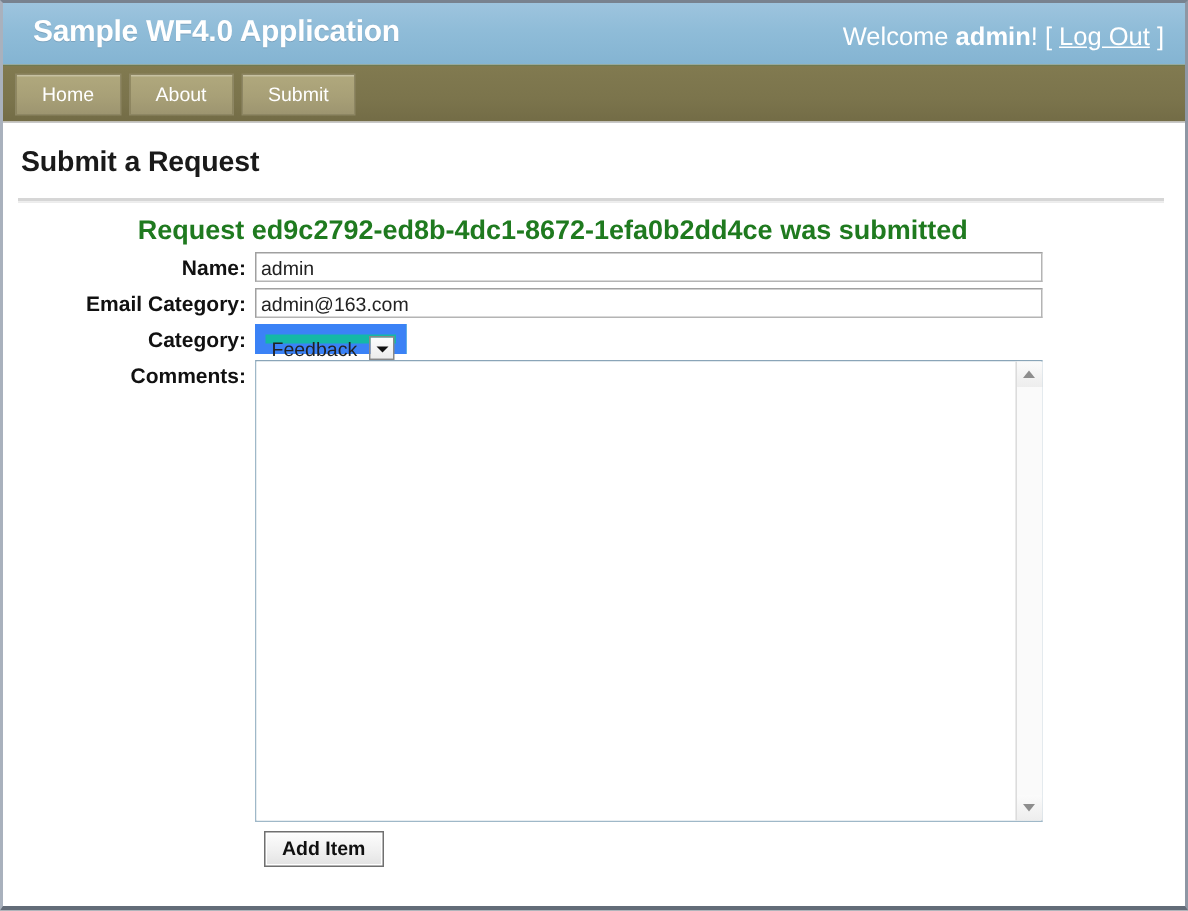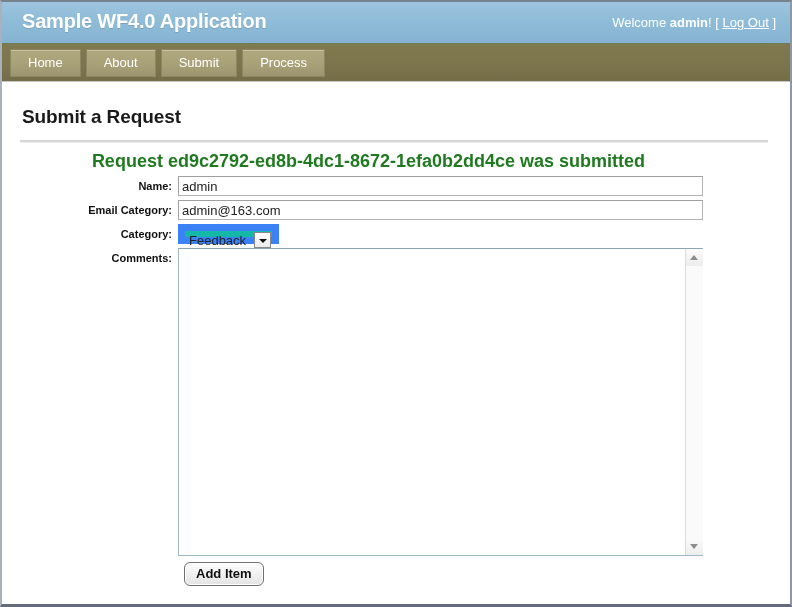--- a/index.html
+++ b/index.html
@@ -45,21 +45,21 @@
     font-size: 20px;
     font-weight: bold;
     color: #ffffff;
     letter-spacing: -0.2px;
     text-shadow: 0 1px 0 rgba(90,120,145,0.35);
   }
   #login-status {
     position: absolute;
     right: 14px;
     top: 13px;
-    font-size: 13px;
+    font-size: 17px;
     color: #ffffff;
     white-space: nowrap;
     margin-left: 44px;
   }
   #login-status b { font-weight: bold; }
   #logout-link {
     color: #ffffff;
     text-decoration: underline;
     cursor: pointer;
   }
@@ -91,21 +91,21 @@
     color: #ffffff;
     font-size: 13px;
     text-decoration: none;
     cursor: pointer;
     line-height: 15px;
   }
 
   
   #main-content {
     position: relative;
-    padding: 8px;
+    padding: 0;
   }
   #page-title {
     margin: 0;
     padding: 16px 0 0 12px;
     font-size: 19px;
     font-weight: bold;
     color: #1a1a1a;
     letter-spacing: -0.1px;
   }
   #title-rule {
@@ -131,21 +131,21 @@
   }
   .form-row {
     display: flex;
     align-items: flex-start;
     margin-bottom: 4px;
   }
   .field-label {
     width: 168px;
     text-align: right;
     padding-right: 6px;
-    font-size: 11px;
+    font-size: 14px;
     font-weight: bold;
     color: #111111;
     box-sizing: border-box;
     line-height: 20px;
   }
   .text-input {
     width: 525px;
     height: 20px;
     box-sizing: border-box;
     border: 1px solid #b4b4b4;
@@ -276,21 +276,21 @@
   }
   #add-item-button {
     margin-left: 174px;
     padding: 3px 11px 4px 11px;
     font-family: "Liberation Sans", sans-serif;
     font-size: 13px;
     font-weight: bold;
     color: #111111;
     background: linear-gradient(to bottom, #fdfdfd 0%, #f0f0f0 55%, #e3e3e3 100%);
     border: 1px solid #707070;
-    border-radius: 6px;
+    border-radius: 0;
     box-shadow: inset 0 0 0 1px #ffffff;
     cursor: pointer;
     line-height: 15px;
   }
 </style>
 </head>
 <body>
 
 <div id="browser-window">
 
@@ -302,23 +302,20 @@
   <div id="nav-bar">
     <ul id="nav-list">
       <li>
           <a class="nav-item">Home</a>
         </li>
       <li>
           <a class="nav-item">About</a>
         </li>
       <li>
           <a class="nav-item">Submit</a>
-        </li>
-      <li>
-          <a class="nav-item">Process</a>
         </li>
     </ul>
   </div>
 
   <div id="main-content">
 
     <h1 id="page-title">Submit a Request</h1>
     <div id="title-rule"></div>
 
     <div id="status-message">Request ed9c2792-ed8b-4dc1-8672-1efa0b2dd4ce was submitted</div>

